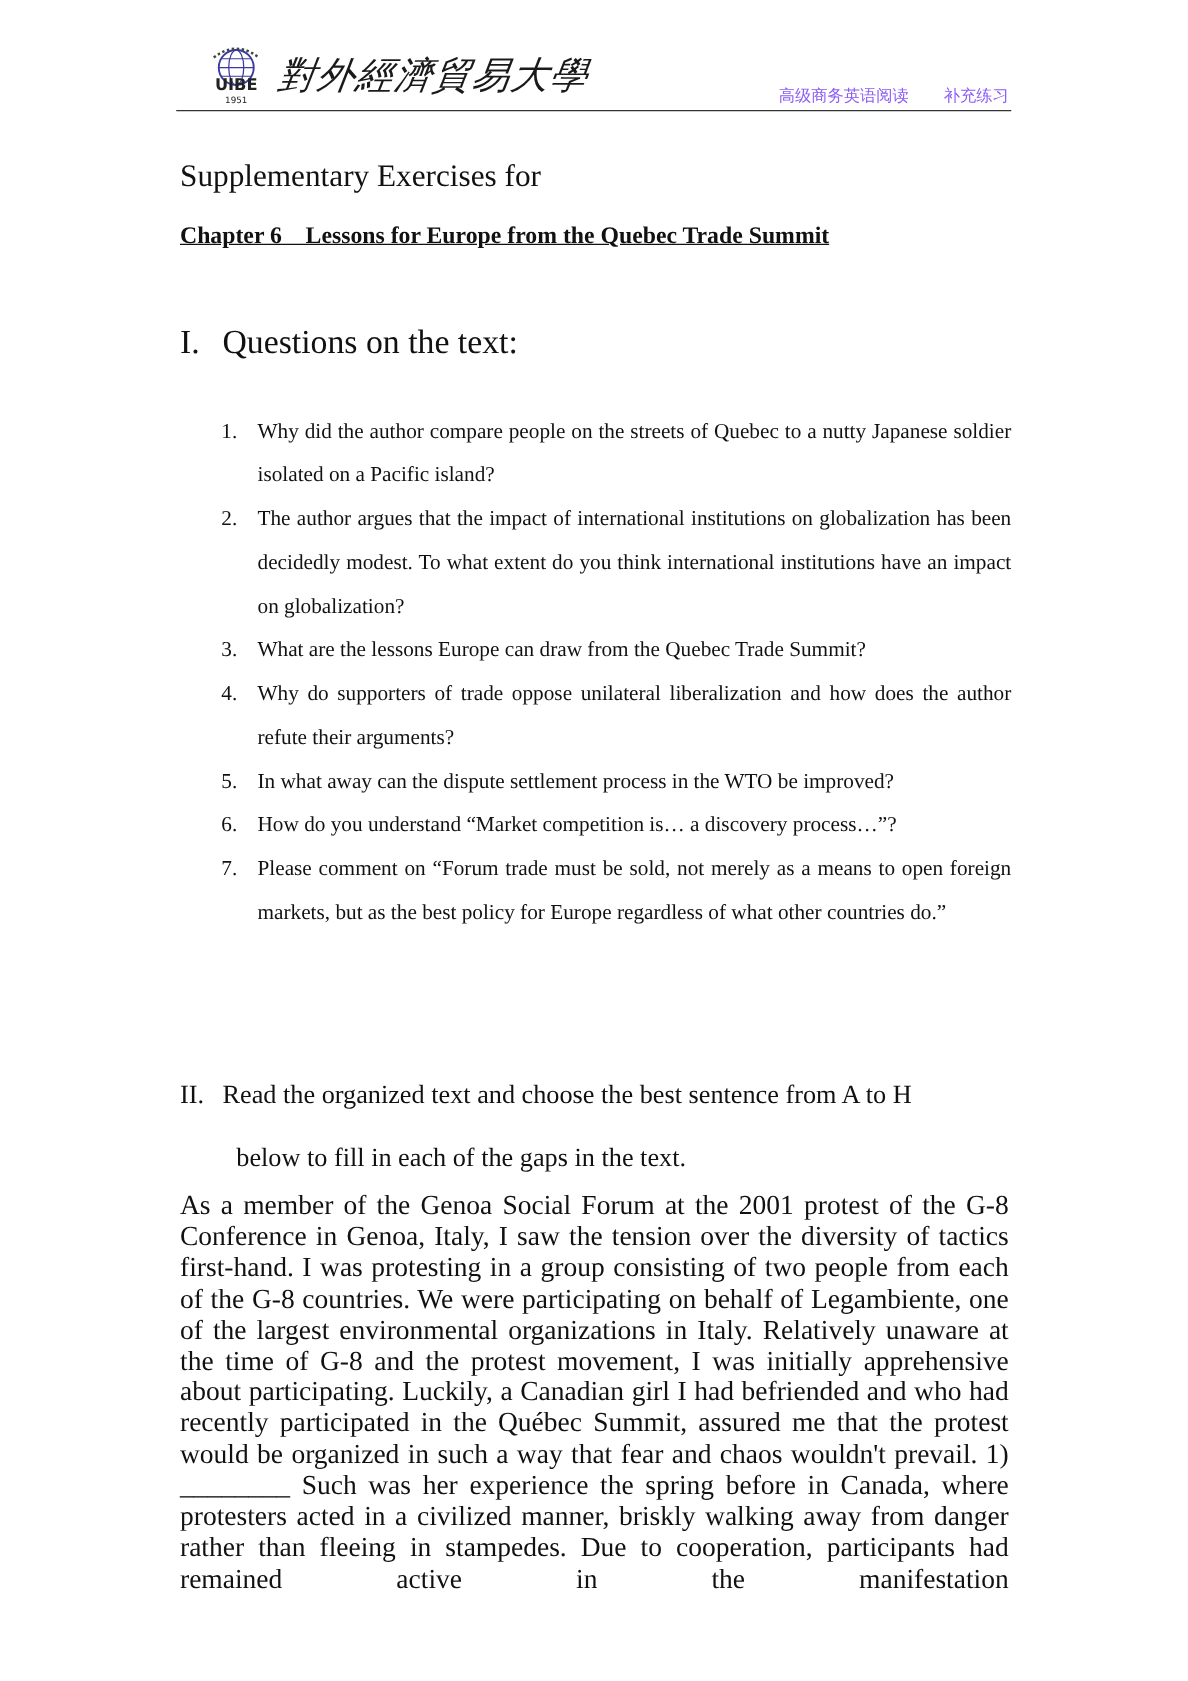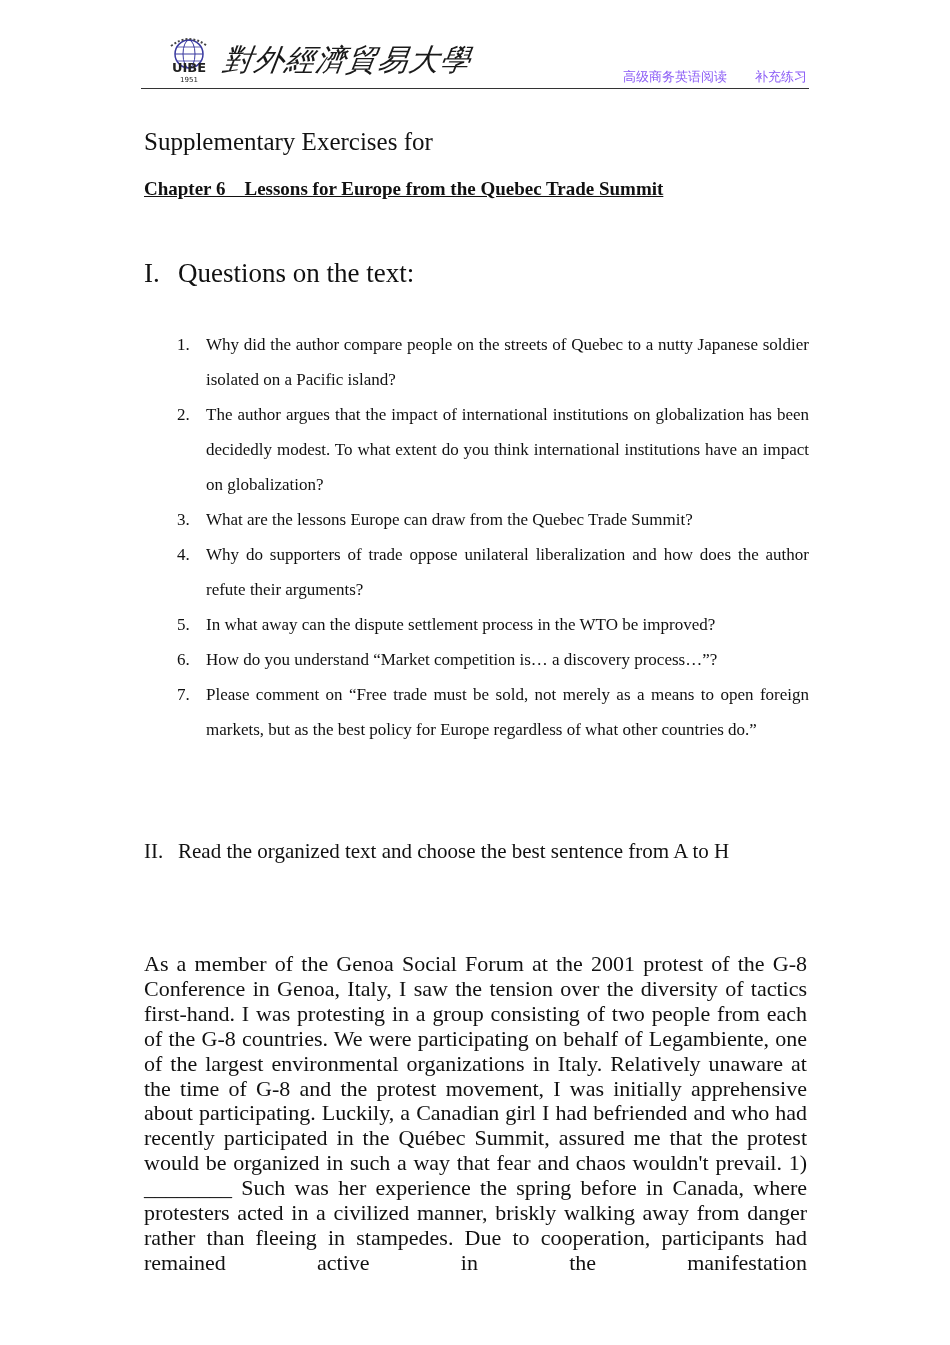--- a/index.html
+++ b/index.html
@@ -19,21 +19,21 @@
     .sec1 { position: absolute; left: 144px; top: 258px; font-size: 27px; white-space: pre; }
     .sec1 .num { display: inline-block; width: 34px; }
 
     .qlist { position: absolute; left: 177px; top: 327px; width: 632px; font-size: 17px; line-height: 35px; }
     .q { display: flex; }
     .q .n { width: 29px; flex: none; }
     .q .t { flex: 1; text-align: justify; text-align-last: left; }
 
     .sec2 { position: absolute; left: 144px; top: 839px; font-size: 21px; width: 680px; }
     .sec2 .l1 { white-space: pre; }
-    .sec2 .num { display: inline-block; width: 34px; }
+    .sec2 .num { display: inline-block; width: 34px; margin-top: 24px; }
     .sec2 .l2 { margin-top: 26px; padding-left: 45px; }
 
     .passage { position: absolute; left: 144px; top: 952px; width: 663px; font-size: 22px; line-height: 24.9px; text-align: justify; text-align-last: justify; }
   </style>
 </head>
 <body>
 
 <div class="header">
   <svg class="logo" viewBox="0 0 56 50">
     <circle cx="28" cy="20" r="14" fill="none" stroke="#3a3aa0" stroke-width="1.5"></circle>
@@ -77,21 +77,22 @@
   <div class="q">
       <span class="n">5.</span>
       <span class="t">In what away can the dispute settlement process in the WTO be improved?</span>
     </div>
   <div class="q">
       <span class="n">6.</span>
       <span class="t">How do you understand “Market competition is… a discovery process…”?</span>
     </div>
   <div class="q">
       <span class="n">7.</span>
-      <span class="t">Please comment on “Free trade must be sold, not merely as a means to open foreign markets, but as the best policy for Europe regardless of what other countries do.”</span>
+      <span class="t">Please comment on “Forum trade must be sold, not merely as a means to open foreign markets, but as the best policy for Europe regardless of what other countries do.”</span>
     </div>
 </div>
 
 <div class="sec2">
   <div class="l1"><span class="num">II.</span><span>Read the organized text and choose the best sentence from A to H</span></div>
+  <div class="l2">below to fill in each of the gaps in the text.</div>
 </div>
 
 <div class="passage">As a member of the Genoa Social Forum at the 2001 protest of the G-8 Conference in Genoa, Italy, I saw the tension over the diversity of tactics first-hand. I was protesting in a group consisting of two people from each of the G-8 countries. We were participating on behalf of Legambiente, one of the largest environmental organizations in Italy. Relatively unaware at the time of G-8 and the protest movement, I was initially apprehensive about participating. Luckily, a Canadian girl I had befriended and who had recently participated in the Québec Summit, assured me that the protest would be organized in such a way that fear and chaos wouldn't prevail. 1) ________ Such was her experience the spring before in Canada, where protesters acted in a civilized manner, briskly walking away from danger rather than fleeing in stampedes. Due to cooperation, participants had remained active in the manifestation</div>
 
 </body></html>

